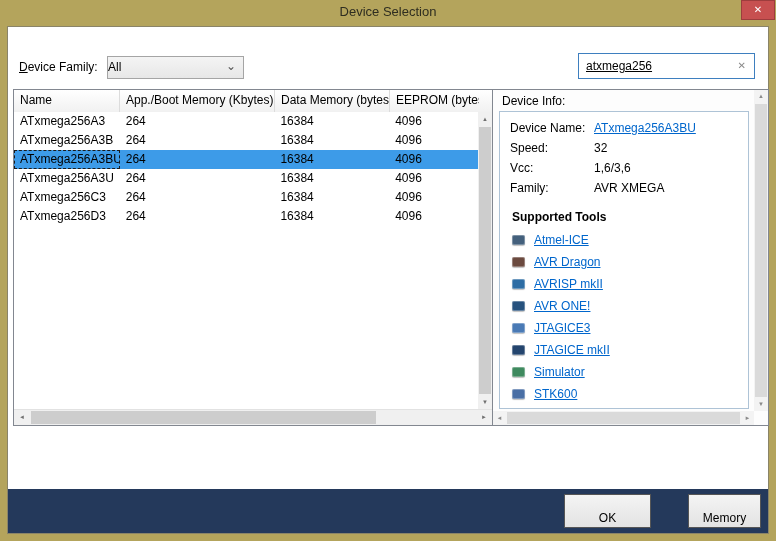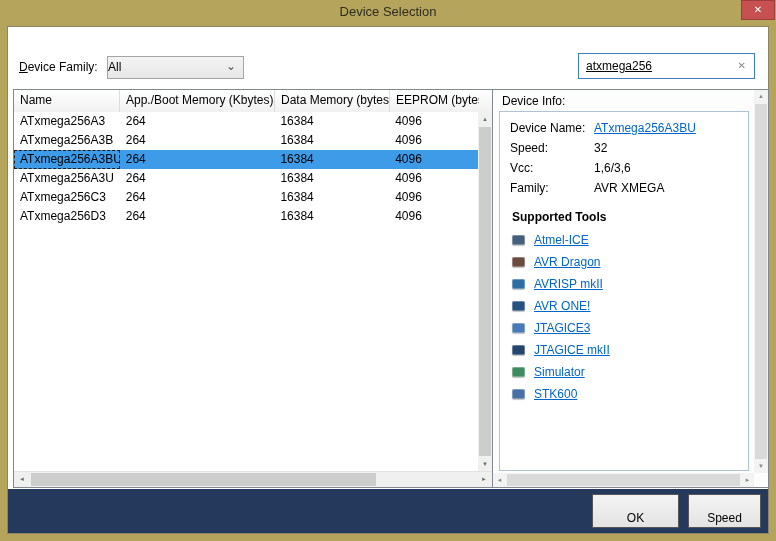--- a/index.html
+++ b/index.html
@@ -24,21 +24,21 @@
   .combo{position:absolute;left:99px;top:29px;width:137px;height:23px;border:1px solid #a5a5a5;
          background:linear-gradient(#f4f4f4,#e7e7e7);box-sizing:border-box;cursor:pointer;}
   .combo-value{position:absolute;left:0;line-height:21px;}
   .combo-arrow{position:absolute;right:7px;top:-1px;line-height:21px;color:#555;font-size:12px;}
   .searchbox{position:absolute;left:570px;top:26px;width:177px;height:26px;border:1px solid #3e7fbf;background:#fff;box-sizing:border-box;}
   .search-input{position:absolute;left:7px;top:3px;width:140px;height:18px;border:none;outline:none;padding:0;
                 font-family:"Liberation Sans",sans-serif;font-size:12px;color:#000;background:transparent;text-decoration:underline;}
   .clear{position:absolute;right:8px;top:6px;color:#8a8a8a;font-size:10px;line-height:12px;cursor:pointer;}
 
   
-  .middle{position:absolute;left:5px;top:62px;width:756px;height:399px;border:1px solid #828790;box-sizing:border-box;display:flex;background:#fff;}
+  .middle{position:absolute;left:5px;top:62px;width:756px;height:337px;border:1px solid #828790;box-sizing:border-box;display:flex;background:#fff;}
   .table-region{position:relative;width:479px;border-right:1px solid #828790;box-sizing:border-box;}
   .thead{position:absolute;left:0;top:0;right:0;height:22px;background:linear-gradient(#ffffff,#f1f1f1);
          border-bottom:1px solid #cfcfcf;display:flex;}
   .hcell{box-sizing:border-box;border-right:1px solid #dcdcdc;padding-left:6px;line-height:21px;
          overflow:hidden;white-space:nowrap;cursor:pointer;}
   .c0{width:106px}.c1{width:155px}.c2{width:115px}.c3{width:89px;border-right:none;}
   .tbody{position:absolute;left:0;top:22px;right:14px;bottom:16px;overflow:hidden;background:#fff;}
   .trow{display:flex;height:19px;line-height:19px;cursor:pointer;}
   .tcell{box-sizing:border-box;padding-left:6px;overflow:hidden;white-space:nowrap;}
   .trow.selected{background:var(--selection-blue,#3d9be8);}
@@ -74,21 +74,21 @@
   .pvscroll .thumb{position:absolute;left:1px;right:1px;top:14px;bottom:14px;background:#dadada;cursor:pointer;}
   .phscroll{position:absolute;left:0;right:14px;bottom:0;height:14px;background:#f3f3f3;}
   .phscroll .arr{position:absolute;top:0;width:13px;height:14px;color:#8a8a8a;font-size:6px;text-align:center;line-height:14px;cursor:pointer;}
   .phscroll .arr.left{left:0;} .phscroll .arr.right{right:0;}
   .phscroll .thumb{position:absolute;top:1px;bottom:1px;left:14px;right:14px;background:#dadada;cursor:pointer;}
 
   
   .footer{position:absolute;left:0;right:0;bottom:0;height:44px;background:var(--footer-navy,#24395b);
           display:flex;align-items:center;justify-content:flex-end;gap:9px;padding-right:7px;box-sizing:border-box;}
   .btn{height:23px;background:linear-gradient(#f4f4f4,#e3e3e3);border:1px solid #565656;
-       font-family:"Liberation Sans",sans-serif;font-size:12px;color:#000;padding:16px 12px;cursor:pointer;}
+       font-family:"Liberation Sans",sans-serif;font-size:12px;color:#000;padding:16px 12px;cursor:pointer;margin-left:28px;}
   .btn.ok{min-width:87px;}
   .btn.cancel{min-width:73px;}
 </style>
 </head>
 <body>
 
 <div class="window">
 
   <div class="titlebar">
     <span class="title">Device Selection</span>
@@ -242,17 +242,17 @@
             <span class="thumb"></span>
             <span class="arr right">►</span>
           </div>
         </div>
 
       </div>
     </div>
 
     <div class="footer">
       <button class="btn ok">OK</button>
-      <button class="btn cancel">Speed</button>
+      <button class="btn cancel">Memory</button>
     </div>
   </div>
 
 </div>
 
 </body></html>

